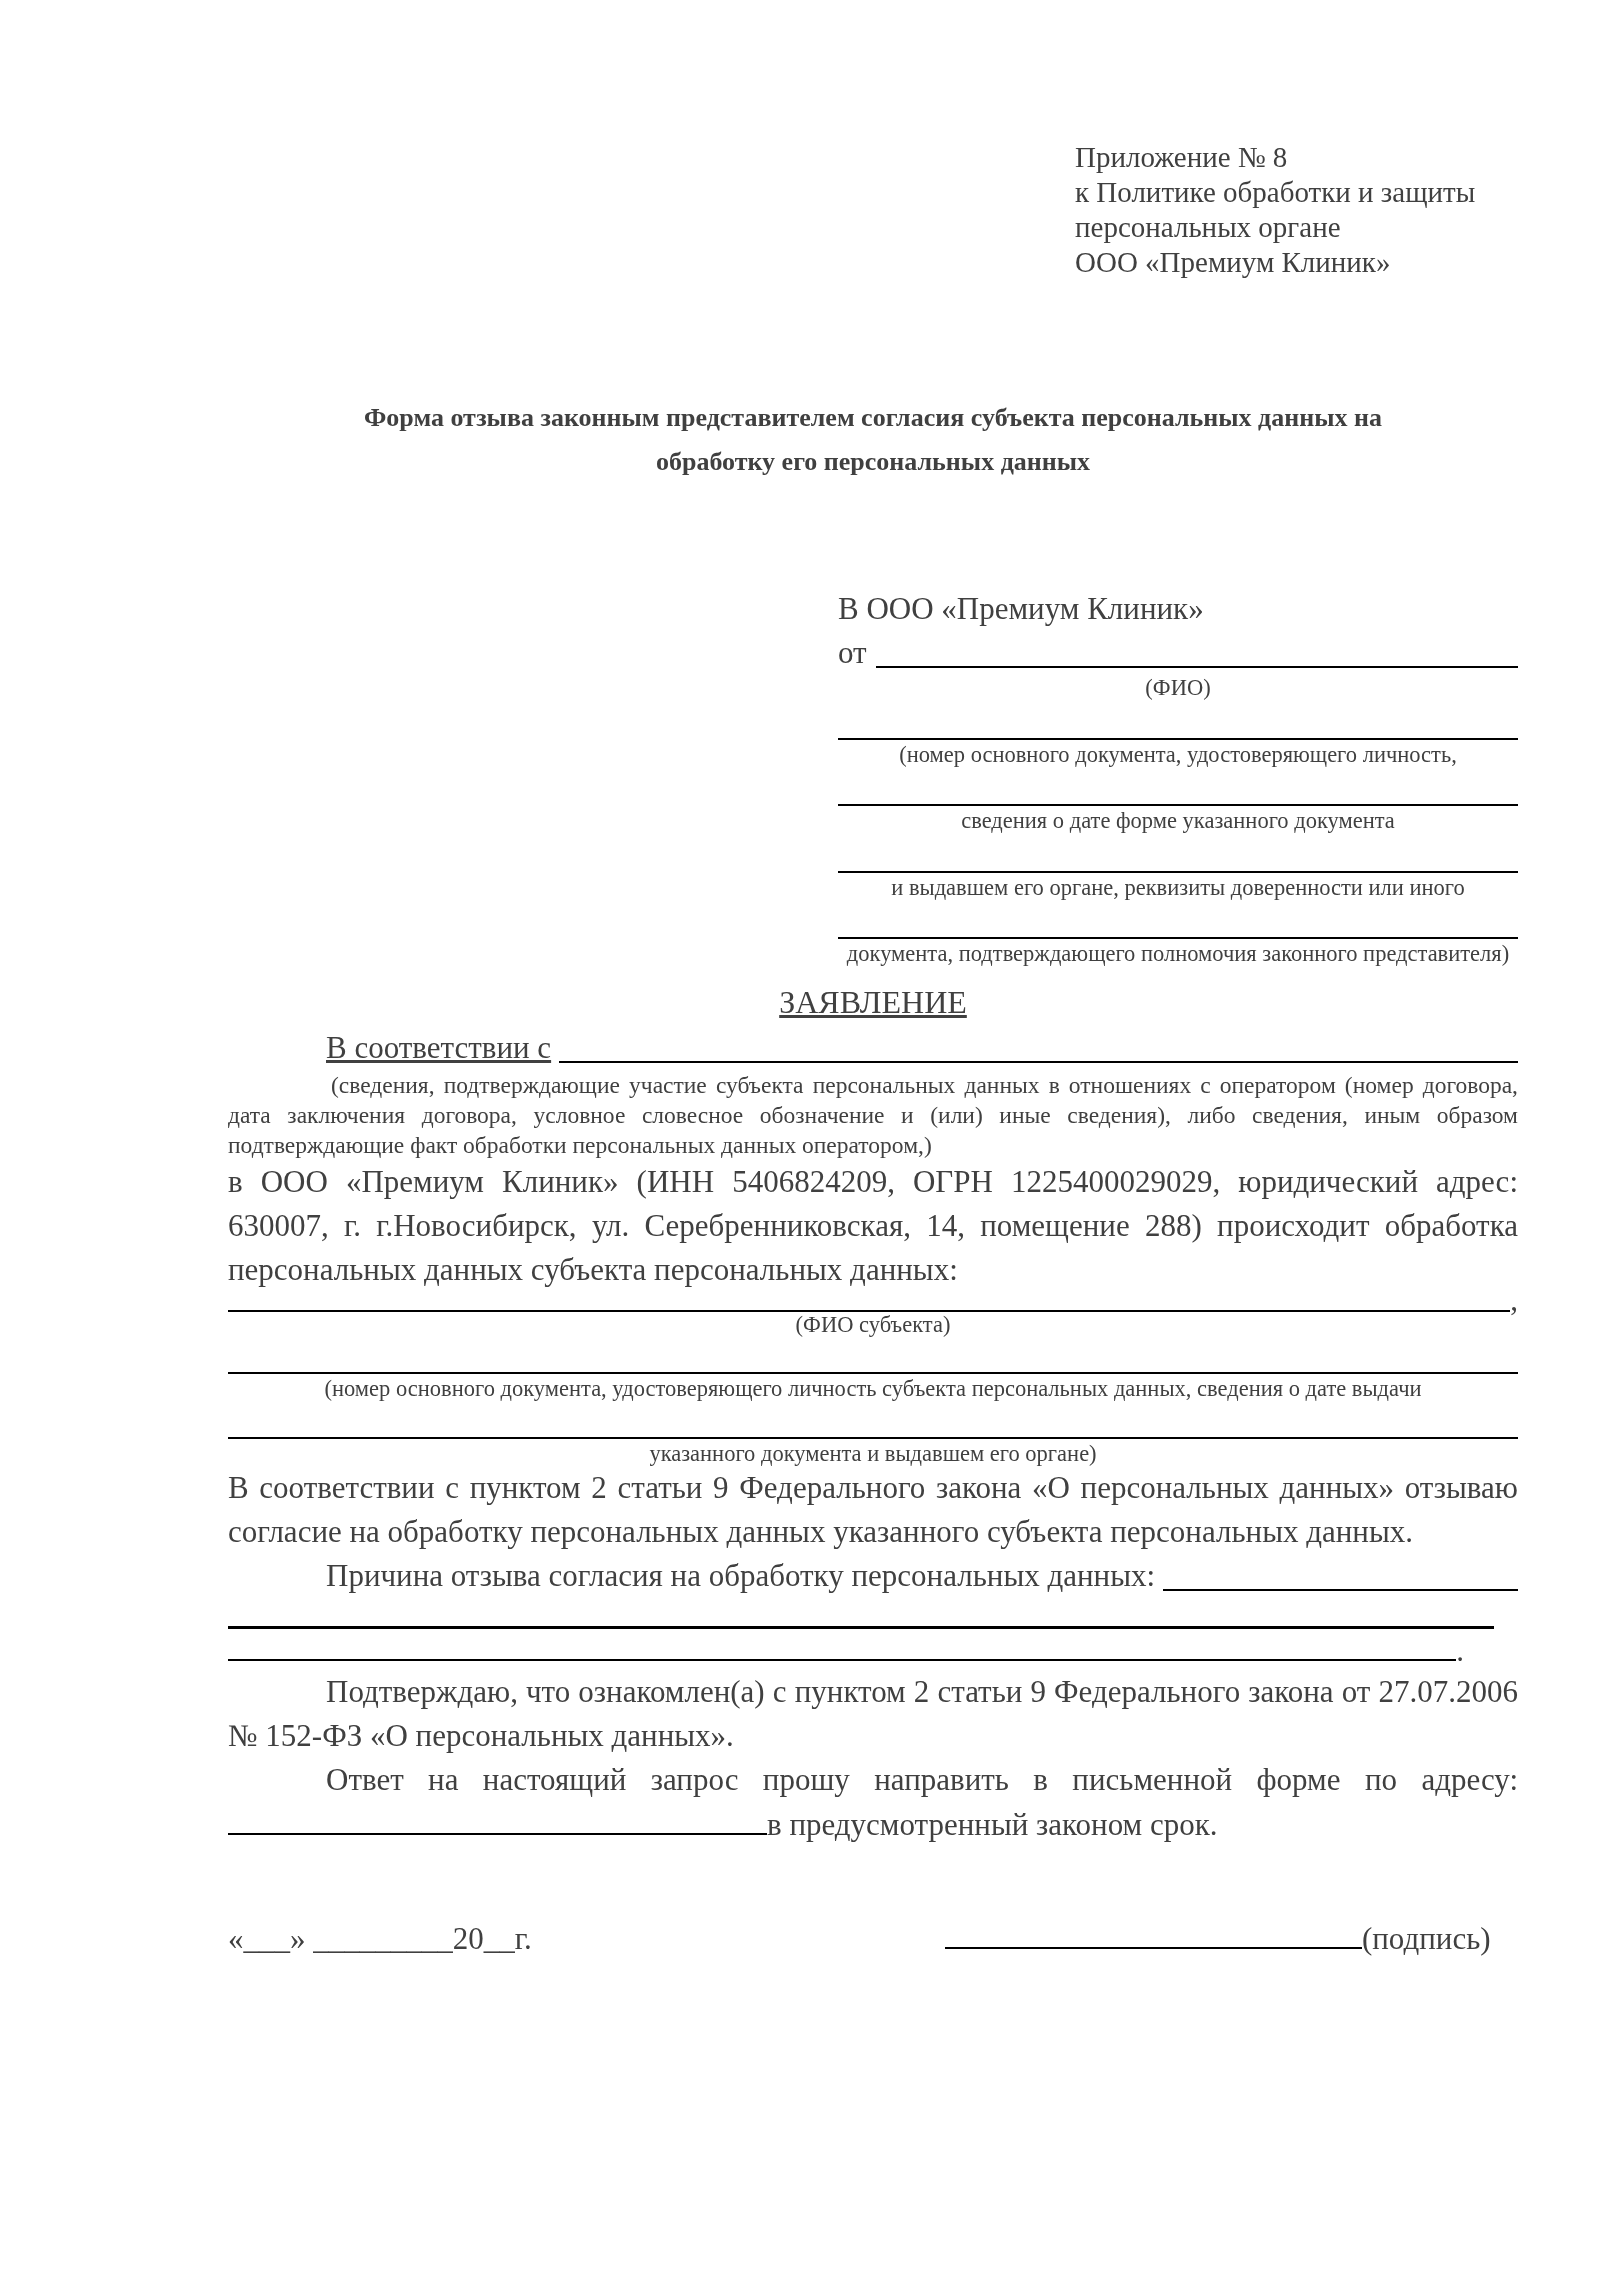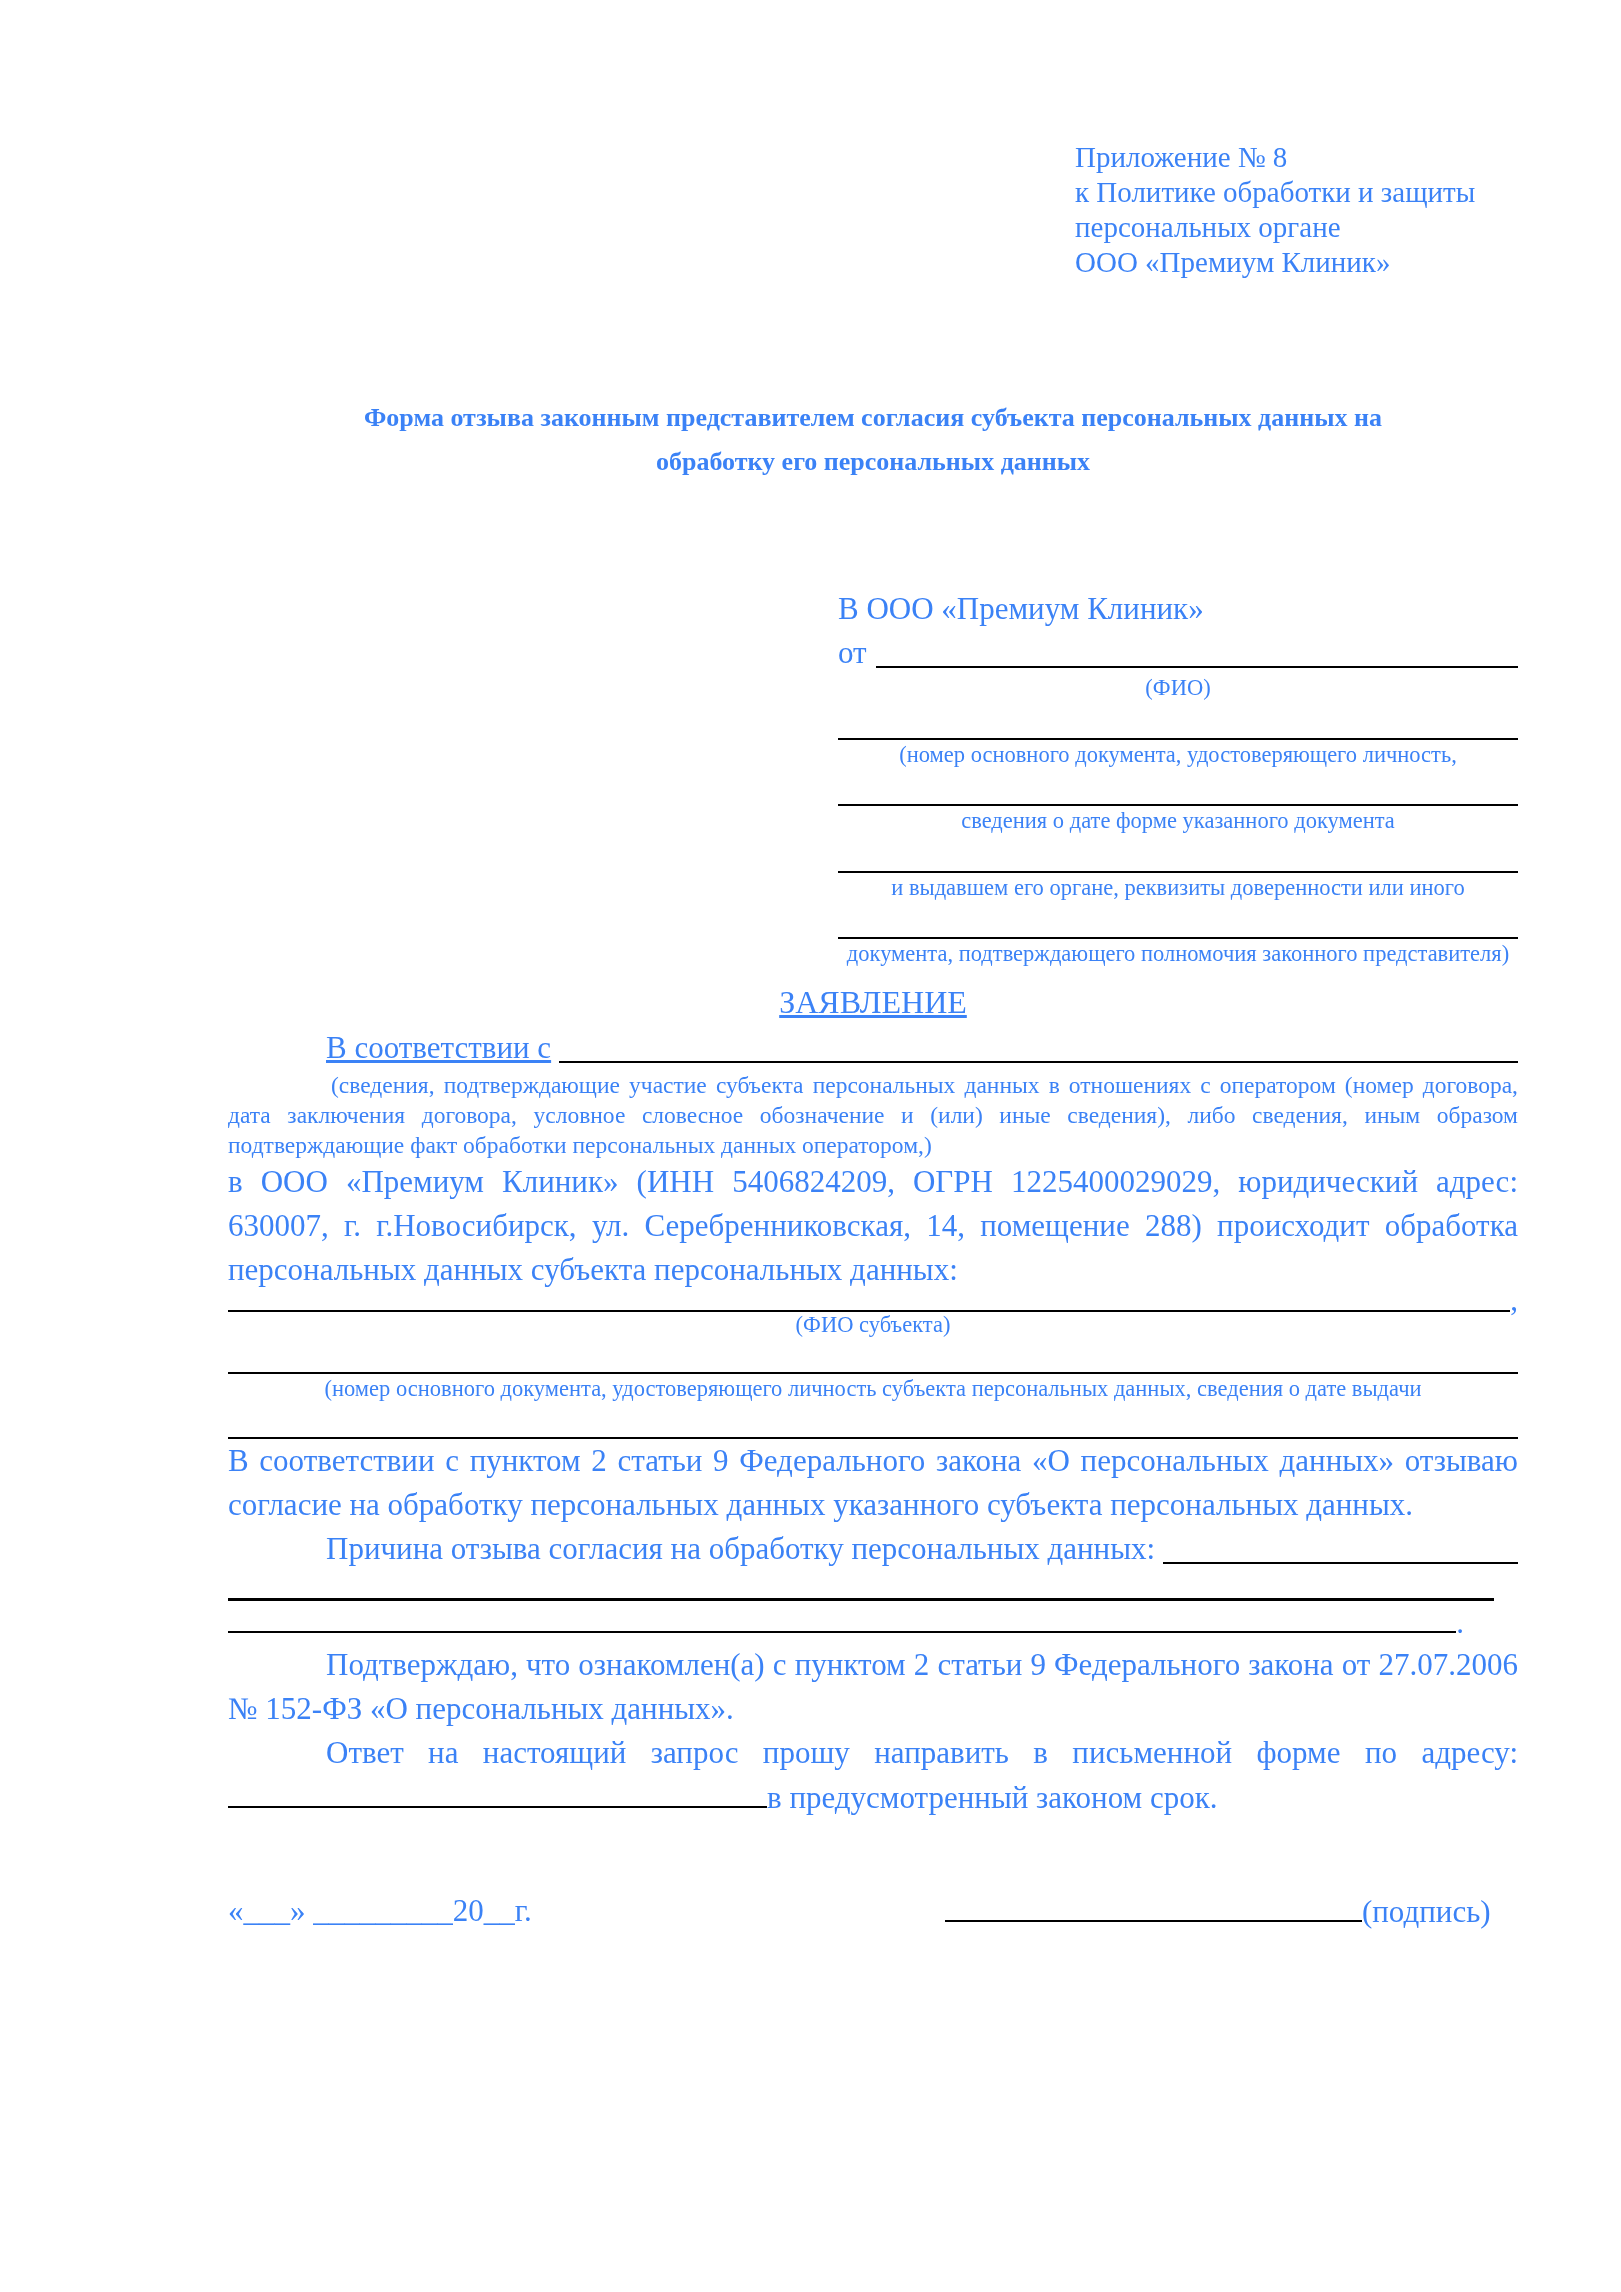--- a/index.html
+++ b/index.html
@@ -3,21 +3,21 @@
 <meta charset="utf-8">
 <style>
   * { margin: 0; padding: 0; box-sizing: border-box; }
   html, body { background: #ffffff; }
   .page {
     position: relative;
     width: 1621px;
     height: 2293px;
     margin: 0 auto;
     background: #ffffff;
-    color: #3b82f6;
+    color: #404040;
     font-family: "Liberation Serif", "DejaVu Serif", serif;
     font-size: 31px;
     line-height: 44px;
     padding: 140px 103px 0 228px; 
     overflow: hidden;
   }
 
   
   .appendix { margin-left: 847px; font-size: 29px; line-height: 35px; }
 
@@ -154,20 +154,21 @@
 
   <div class="flex-row comma-row">
     <span class="fill"></span>
     <span class="tail">,</span>
   </div>
   <div class="cap">(ФИО субъекта)</div>
 
   <div class="sub-line"></div>
   <div class="cap field-cap">(номер основного документа, удостоверяющего личность субъекта персональных данных, сведения о дате выдачи</div>
   <div class="sub-line"></div>
+  <div class="cap field-cap">указанного документа и выдавшем его органе)</div>
 
   <div class="body-par">В соответствии с пунктом 2 статьи 9 Федерального закона «О персональных данных» отзываю согласие на обработку персональных данных указанного субъекта персональных данных.</div>
 
   <div class="flex-row reason-row">
     <span>Причина отзыва согласия на обработку персональных данных:</span>
     <span class="fill"></span>
   </div>
 
   <div class="blank-a"></div>
   <div class="flex-row blank-b">

